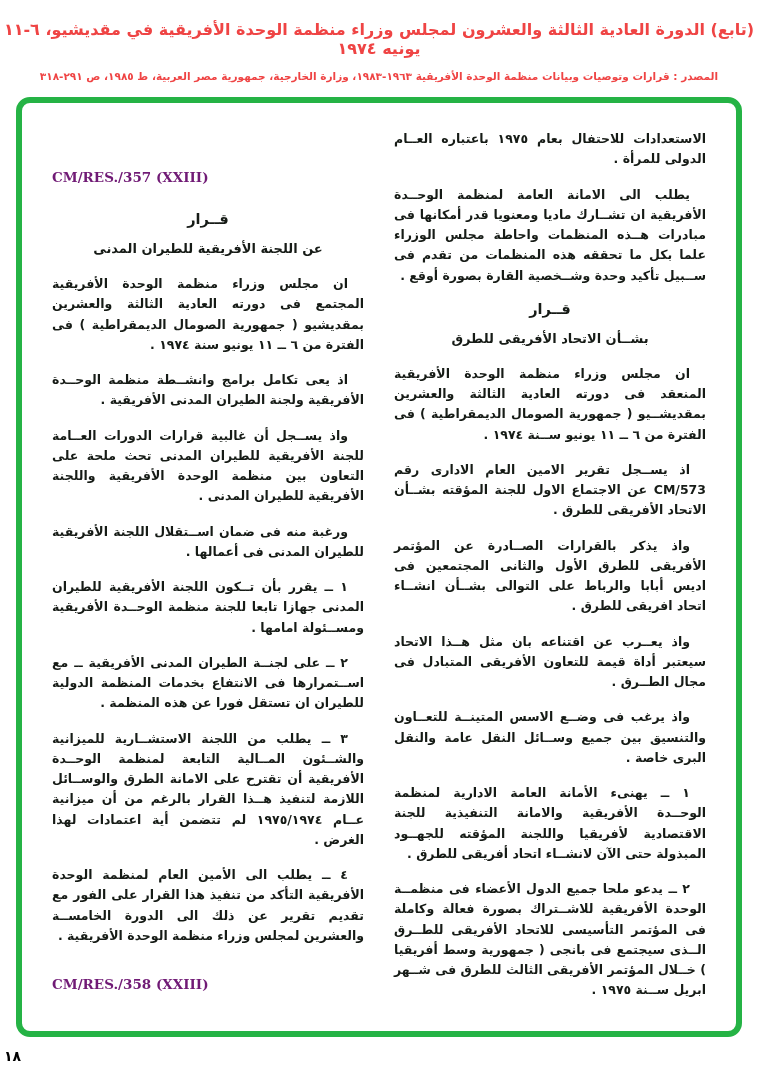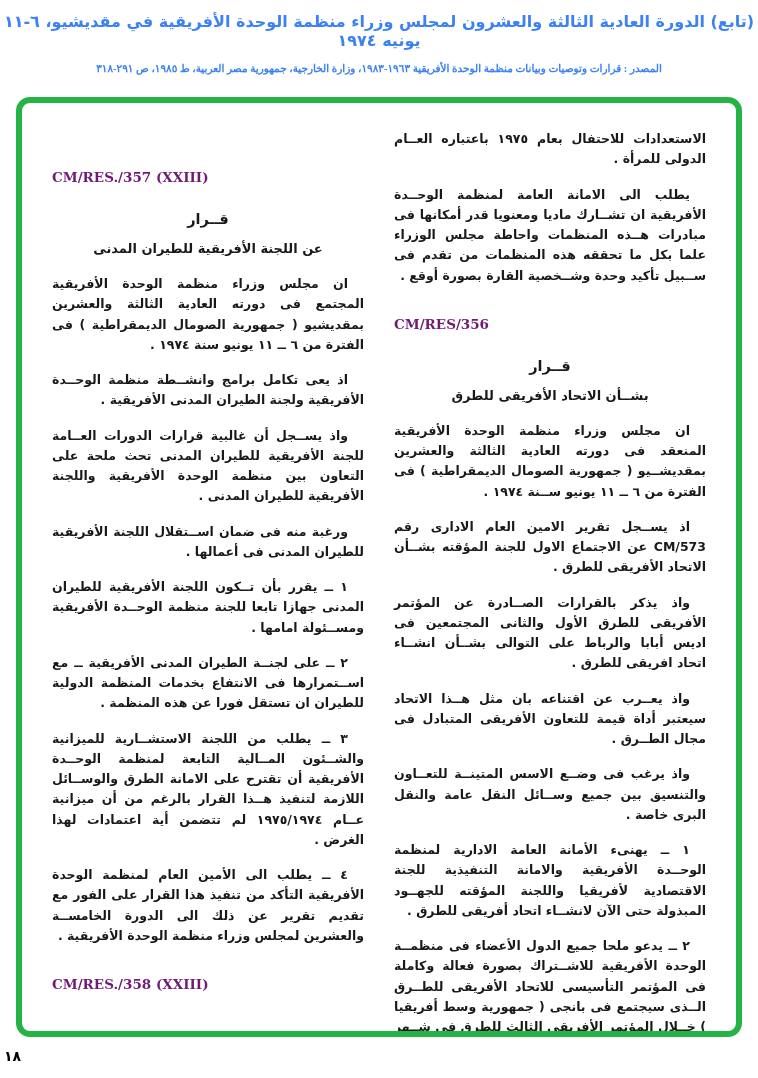--- a/index.html
+++ b/index.html
@@ -1,21 +1,21 @@
 <!DOCTYPE html>
 <html lang="ar"><head>
 <meta charset="utf-8">
 <style>
   html,body { margin:0; padding:0; background:#ffffff; }
   body { width:758px; height:1078px; font-family:"DejaVu Sans", sans-serif; }
   .page { position:relative; width:758px; height:1078px; background:#ffffff; overflow:hidden; }
 
-  .header { direction:rtl; text-align:center; color:#3b82f6; padding-top:12px; }
+  .header { direction:rtl; text-align:center; color:#ef4444; padding-top:20px; }
   .header-title { font-size:16px; font-weight:bold; letter-spacing:0; }
-  .header-source { font-size:10.5px; font-weight:bold; margin-top:12px;font-family:Liberation Serif, serif; }
+  .header-source { font-size:10.5px; font-weight:bold; margin-top:12px; }
 
   .green-box {
     position:absolute; left:16px; top:97px; width:726px; height:940px;
     box-sizing:border-box; border:6px solid #a16207; border-radius:14px;
     background:#fff; padding:26px 30px; overflow:hidden;
   }
   .cols { display:flex; direction:rtl; gap:30px; height:100%; }
   .col { flex:1; min-width:0; direction:rtl; }
   .col-left { padding-top:32px; }
 
@@ -47,21 +47,20 @@
   <div class="header">
     <div class="header-title">(تابع) الدورة العادية الثالثة والعشرون لمجلس وزراء منظمة الوحدة الأفريقية في مقديشيو، ٦-١١ يونيه ١٩٧٤</div>
     <div class="header-source">المصدر : قرارات وتوصيات وبيانات منظمة الوحدة الأفريقية ١٩٦٣-١٩٨٣، وزارة الخارجية، جمهورية مصر العربية، ط ١٩٨٥، ص ٢٩١-٣١٨</div>
   </div>
 
   <div class="green-box" style="border-color: rgb(37, 179, 69);">
     <div class="cols">
       <div class="col col-right">
           <div class="block para-noindent">الاستعدادات للاحتفال بعام ١٩٧٥ باعتباره العــام الدولى للمرأة .</div>
           <div class="block para">يطلب الى الامانة العامة لمنظمة الوحــدة الأفريقية ان تشــارك ماديا ومعنويا قدر أمكانها فى مبادرات هــذه المنظمات واحاطة مجلس الوزراء علما بكل ما تحققه هذه المنظمات من تقدم فى ســبيل تأكيد وحدة وشــخصية القارة بصورة أوقع .</div>
-          <div class="block code">CM/RES/356</div>
           <div class="block title">قــرار</div>
           <div class="block subtitle">بشــأن الاتحاد الأفريقى للطرق</div>
           <div class="block para">ان مجلس وزراء منظمة الوحدة الأفريقية المنعقد فى دورته العادية الثالثة والعشرين بمقديشــيو ( جمهورية الصومال الديمقراطية ) فى الفترة من ٦ ــ ١١ يونيو ســنة ١٩٧٤ .</div>
           <div class="block para">اذ يســجل تقرير الامين العام الادارى رقم CM/573 عن الاجتماع الاول للجنة المؤقته بشــأن الاتحاد الأفريقى للطرق .</div>
           <div class="block para">واذ يذكر بالقرارات الصــادرة عن المؤتمر الأفريقى للطرق الأول والثانى المجتمعين فى اديس أبابا والرباط على التوالى بشــأن انشــاء اتحاد افريقى للطرق .</div>
           <div class="block para">واذ يعــرب عن اقتناعه بان مثل هــذا الاتحاد سيعتبر أداة قيمة للتعاون الأفريقى المتبادل فى مجال الطــرق .</div>
           <div class="block para">واذ يرغب فى وضــع الاسس المتينــة للتعــاون والتنسيق بين جميع وســائل النقل عامة والنقل البرى خاصة .</div>
           <div class="block para">١ ــ يهنىء الأمانة العامة الادارية لمنظمة الوحــدة الأفريقية والامانة التنفيذية للجنة الاقتصادية لأفريقيا واللجنة المؤقته للجهــود المبذولة حتى الآن لانشــاء اتحاد أفريقى للطرق .</div>
           <div class="block para">٢ ــ يدعو ملحا جميع الدول الأعضاء فى منظمــة الوحدة الأفريقية للاشــتراك بصورة فعالة وكاملة فى المؤتمر التأسيسى للاتحاد الأفريقى للطــرق الــذى سيجتمع فى بانجى ( جمهورية وسط أفريقيا ) خــلال المؤتمر الأفريقى الثالث للطرق فى شــهر ابريل ســنة ١٩٧٥ .</div>
         </div>

